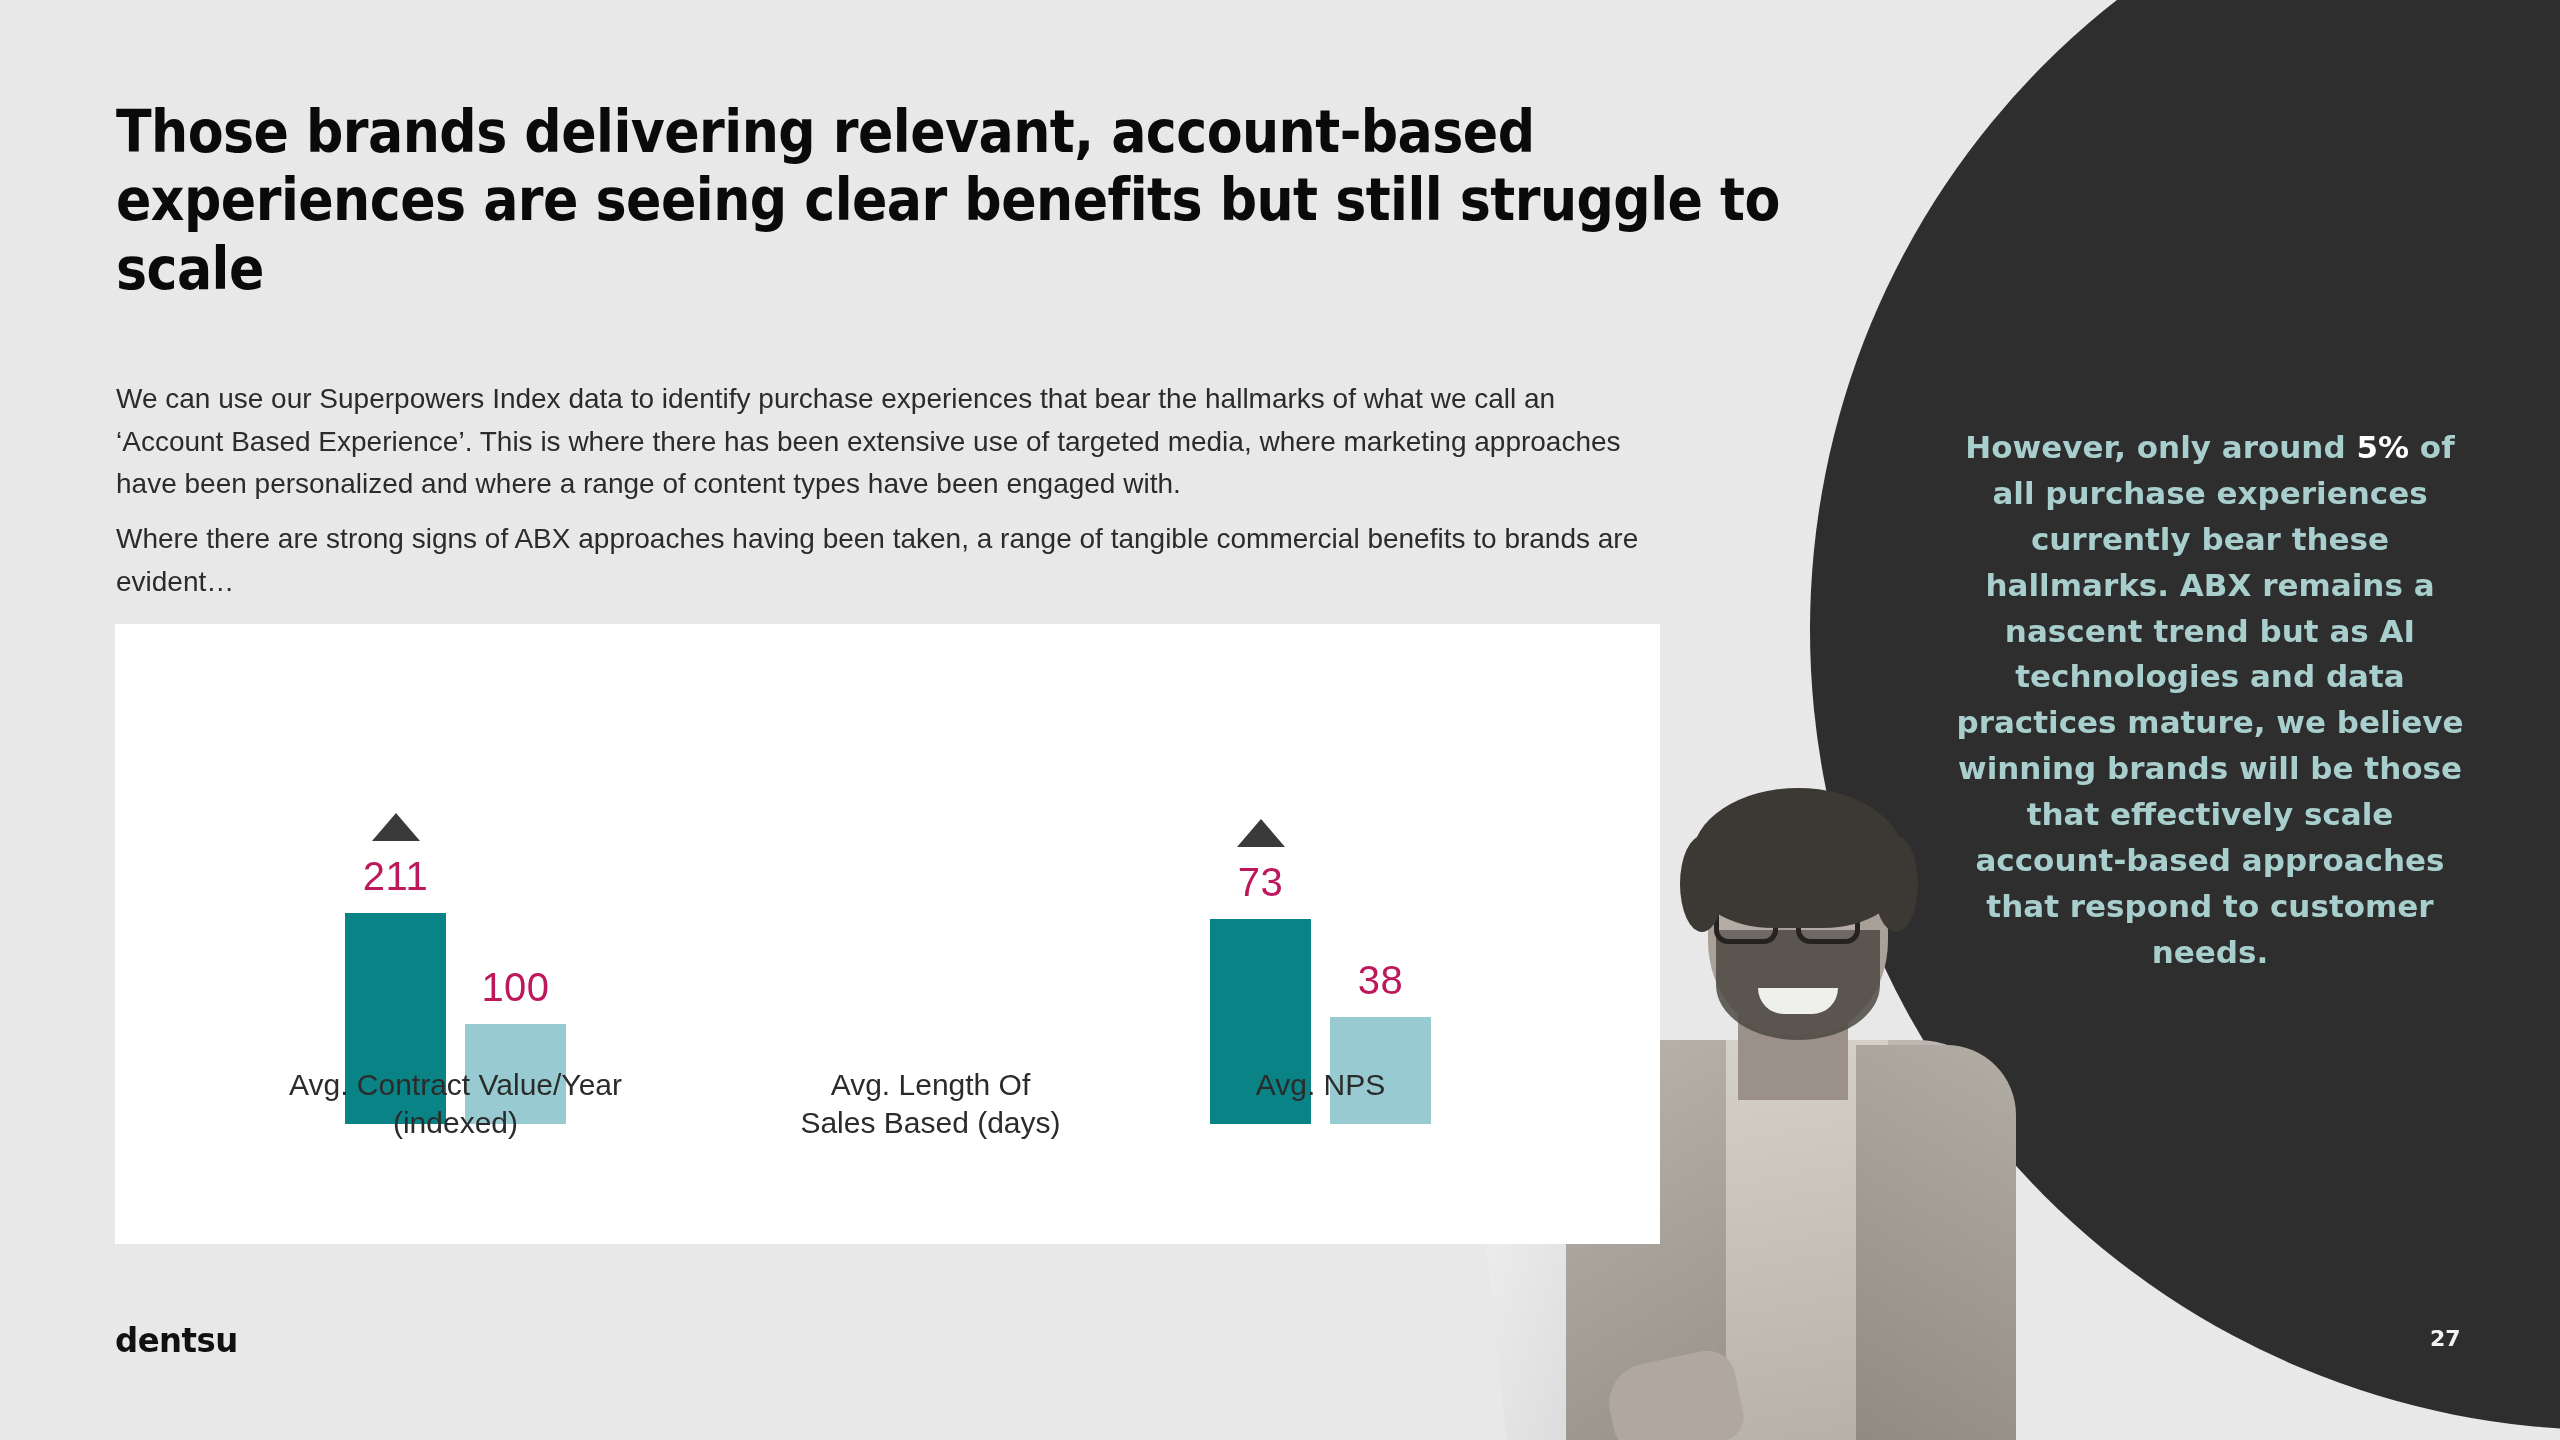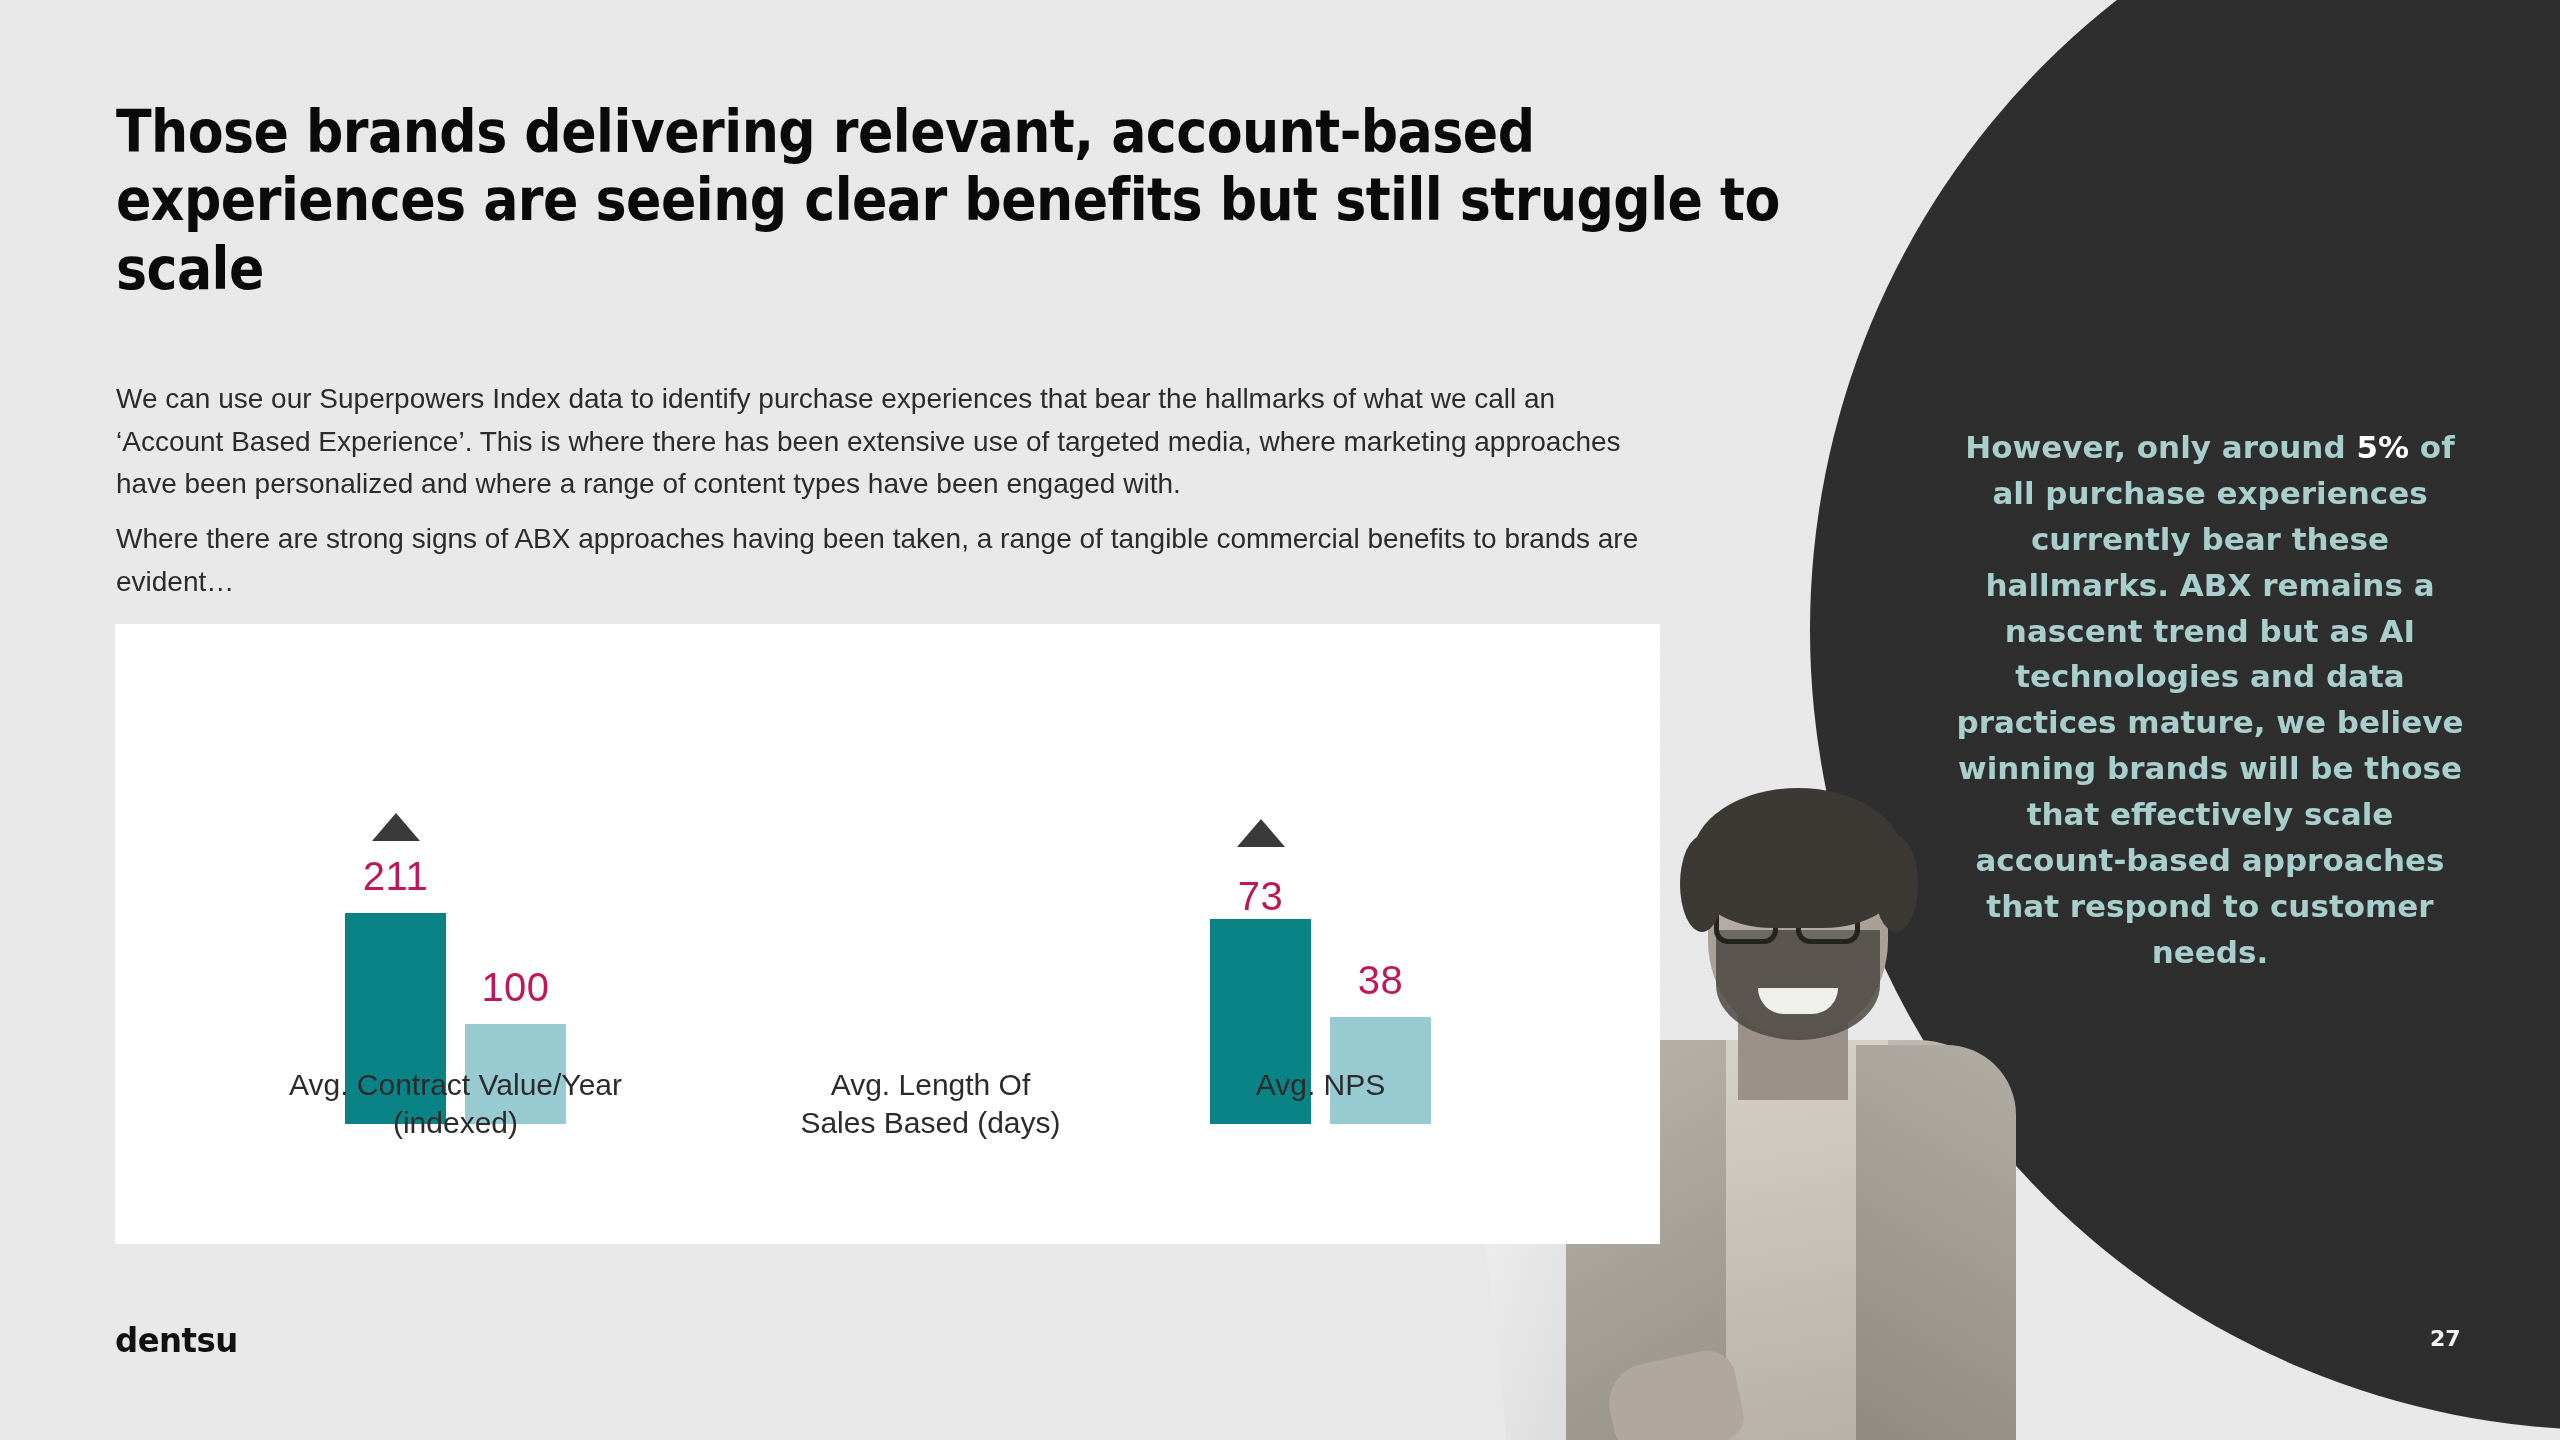--- a/index.html
+++ b/index.html
@@ -299,21 +299,21 @@
         </div>
         <div class="group" style="left: 705px; width: 221px; height: 500px;">
           <div class="cat-label" style="left: -59.5px; top: 442px;">
             <div>Avg. Length Of</div>
             <div>Sales Based (days)</div>
           </div>
         </div>
         <div class="group" style="left: 1095px; width: 221px; height: 500px;">
           <div class="bars">
             <div class="bar primary" style="left: 0px; height: 205px; background: rgb(10, 131, 135);"></div>
-            <div class="val" style="left: -19.5px; bottom: 205px; margin-top: 44px;">73</div>
+            <div class="val" style="left: -19.5px; bottom: 219px; margin-top: 44px;">73</div>
             <div class="arrow up" style="left: 26.5px; bottom: 277px;"></div>
             <div class="bar secondary" style="left: 120px; height: 107px; background: rgb(151, 203, 209);"></div>
             <div class="val" style="left: 100.5px; bottom: 121px; margin-top: 36px;">38</div>
           </div>
           <div class="cat-label" style="left: -59.5px; top: 442px;">
             <div>Avg. NPS</div>
           </div>
         </div>
       </div>
   </div>

